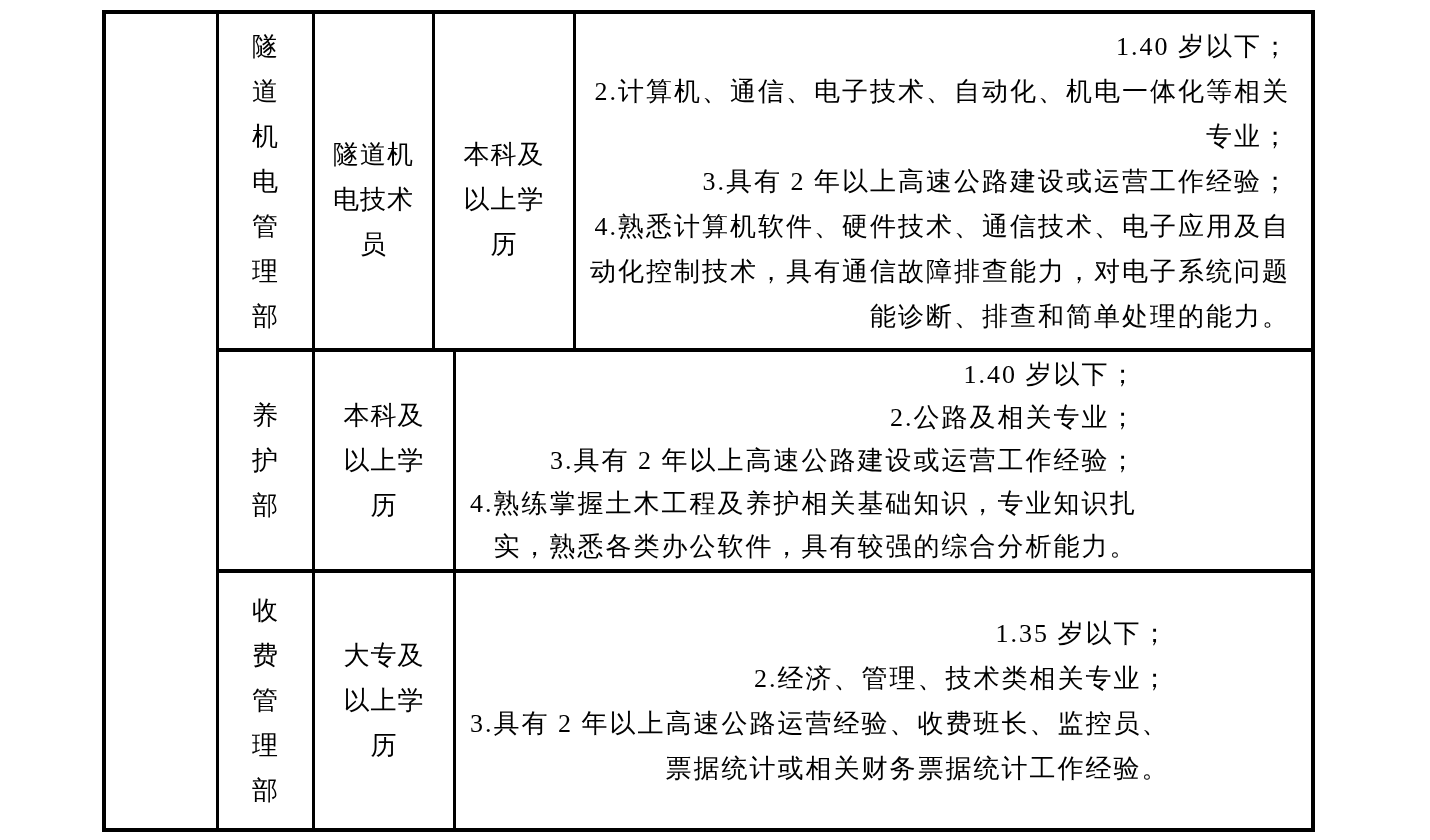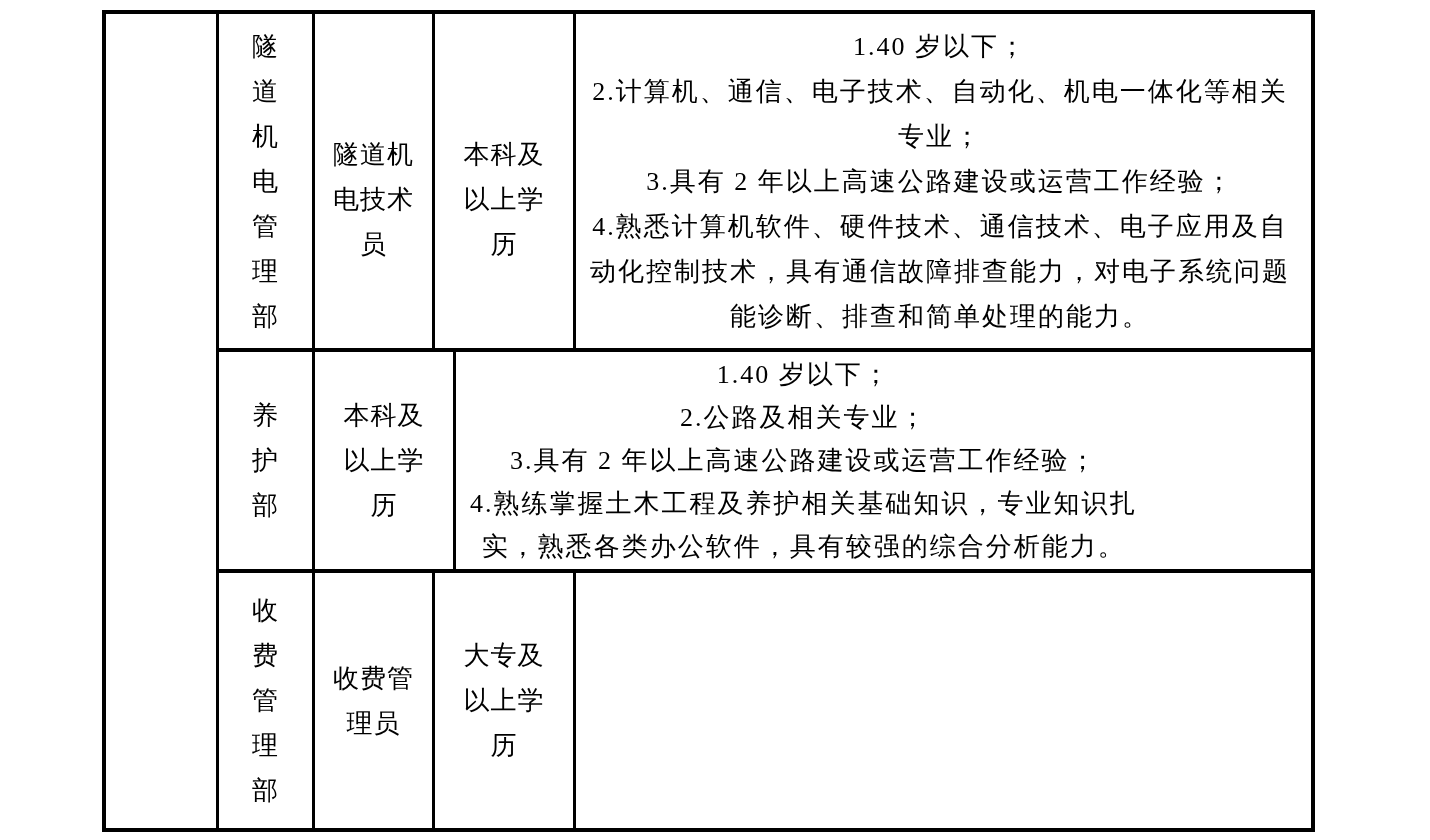--- a/index.html
+++ b/index.html
@@ -73,21 +73,21 @@
     border-right: 3px solid #000000;
   }
   .cell-edu {
     flex: none;
     width: 141px;
     border-right: 3px solid #000000;
   }
   .cell-req {
     flex: 1;
     justify-content: flex-start;
-    text-align: center;
+    text-align: right;
     padding: 0 8px 0 14px;
     letter-spacing: 2px;
     line-height: 45px;
     min-width: 0;
   }
   
   .row-1 .cell-pos, .row-1 .cell-edu { padding-top: 36px; }
   .row-2 .cell-req { line-height: 43px; }
 </style>
 </head>
@@ -136,22 +136,24 @@
 4.熟练掌握土木工程及养护相关基础知识，专业知识扎
 实，熟悉各类办公软件，具有较强的综合分析能力。</div>
       </div>
 
       <div class="t-row row-3">
         <div class="cell cell-dept">收
 费
 管
 理
 部</div>
-        <div class="cell cell-pos">收费管
-理员</div>
         <div class="cell cell-edu">大专及
 以上学
 历</div>
+        <div class="cell cell-req">1.35 岁以下；
+2.经济、管理、技术类相关专业；
+3.具有 2 年以上高速公路运营经验、收费班长、监控员、
+票据统计或相关财务票据统计工作经验。</div>
       </div>
 
     </div>
   </div>
 </div>
 
 </body></html>

